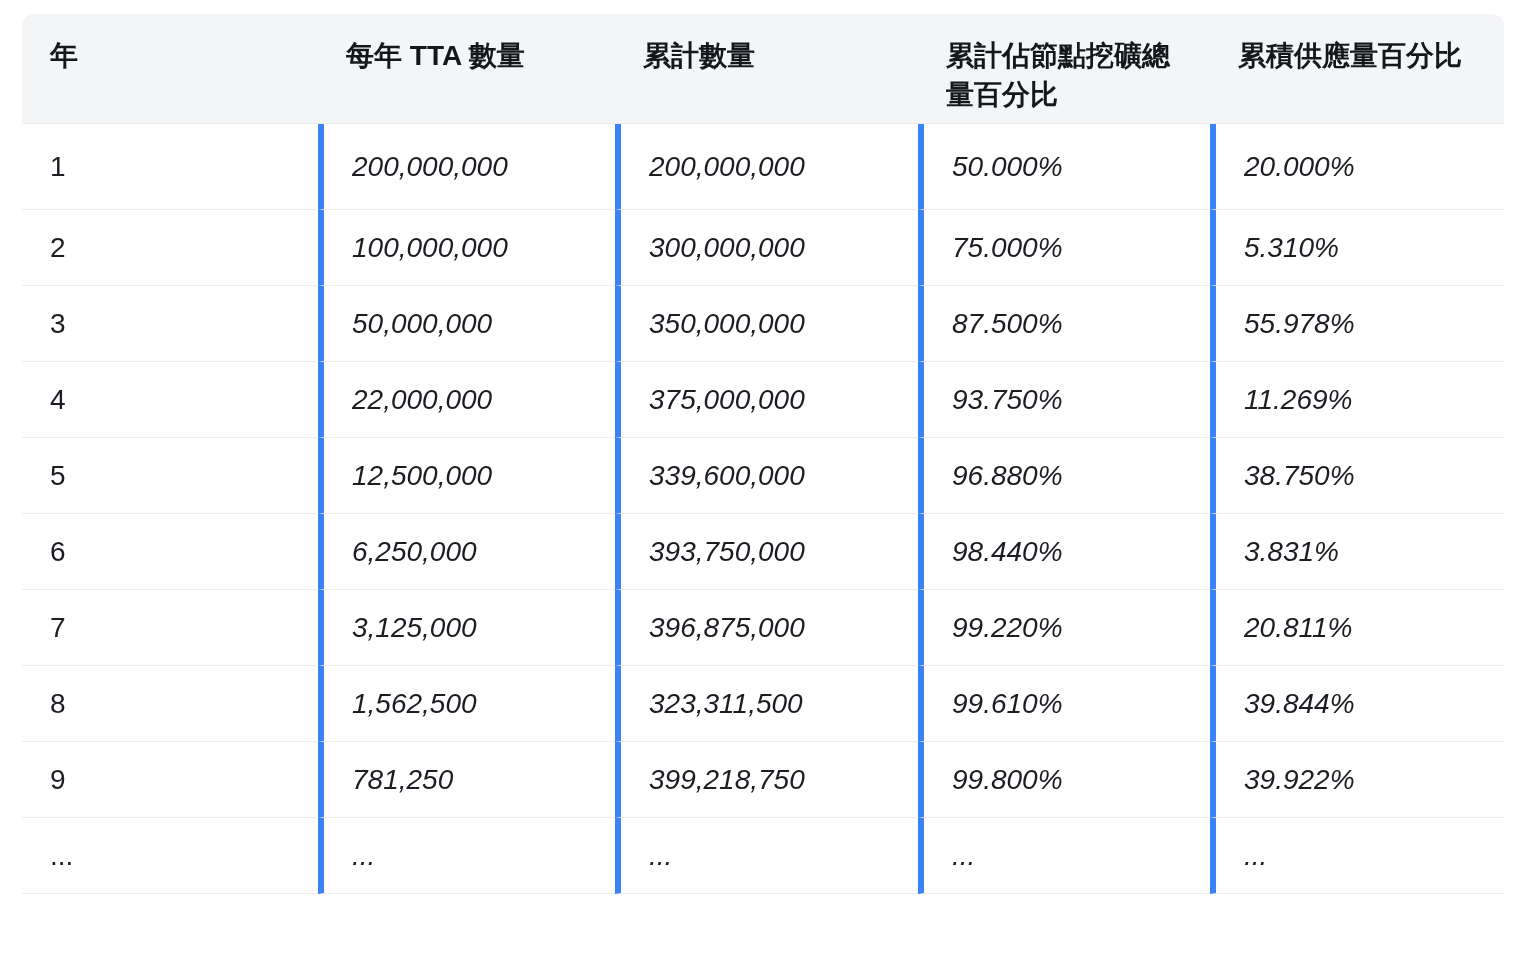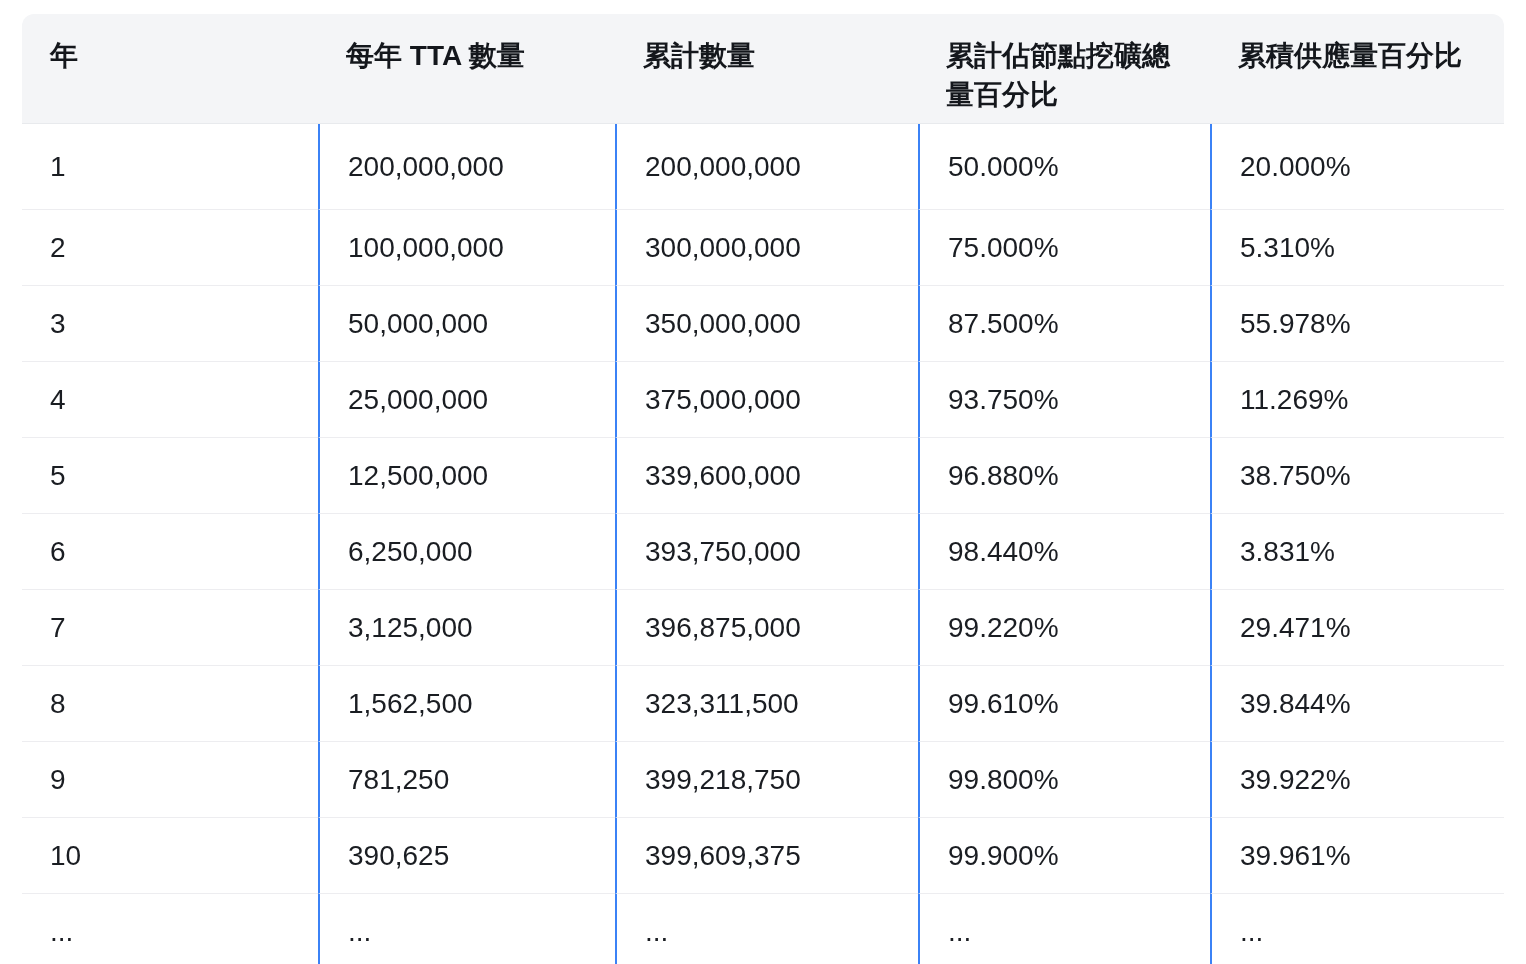--- a/index.html
+++ b/index.html
@@ -44,21 +44,21 @@
     vertical-align: middle;
     text-align: left;
     padding: 0 20px 0 28px;
     font-size: 28px;
     font-weight: 400;
     color: #1a1d22;
     line-height: 38px;
     background: #ffffff;
     border-bottom: 1px solid #ededf0;
   }
-  tbody td + td { border-left: 2px solid #3b82f6; }
+  tbody td + td { border-left: 6px solid #3b82f6; font-style: italic; }
   tbody tr:first-child td { height: 86px; }
 </style>
 </head>
 <body>
 
 <div class="table-card">
   <table class="supply-table">
     <colgroup>
       <col style="width:296px">
       <col style="width:297px">
@@ -92,21 +92,21 @@
   </tr>
         <tr>
     <td>3</td>
     <td>50,000,000</td>
     <td>350,000,000</td>
     <td>87.500%</td>
     <td>55.978%</td>
   </tr>
         <tr>
     <td>4</td>
-    <td>25,000,000</td>
+    <td>22,000,000</td>
     <td>375,000,000</td>
     <td>93.750%</td>
     <td>11.269%</td>
   </tr>
         <tr>
     <td>5</td>
     <td>12,500,000</td>
     <td>339,600,000</td>
     <td>96.880%</td>
     <td>38.750%</td>
@@ -116,44 +116,37 @@
     <td>6,250,000</td>
     <td>393,750,000</td>
     <td>98.440%</td>
     <td>3.831%</td>
   </tr>
         <tr>
     <td>7</td>
     <td>3,125,000</td>
     <td>396,875,000</td>
     <td>99.220%</td>
-    <td>29.471%</td>
+    <td>20.811%</td>
   </tr>
         <tr>
     <td>8</td>
     <td>1,562,500</td>
     <td>323,311,500</td>
     <td>99.610%</td>
     <td>39.844%</td>
   </tr>
         <tr>
     <td>9</td>
     <td>781,250</td>
     <td>399,218,750</td>
     <td>99.800%</td>
     <td>39.922%</td>
   </tr>
         <tr>
-    <td>10</td>
-    <td>390,625</td>
-    <td>399,609,375</td>
-    <td>99.900%</td>
-    <td>39.961%</td>
-  </tr>
-        <tr>
     <td>...</td>
     <td>...</td>
     <td>...</td>
     <td>...</td>
     <td>...</td>
   </tr>
       </tbody>
   </table>
 </div>
 

